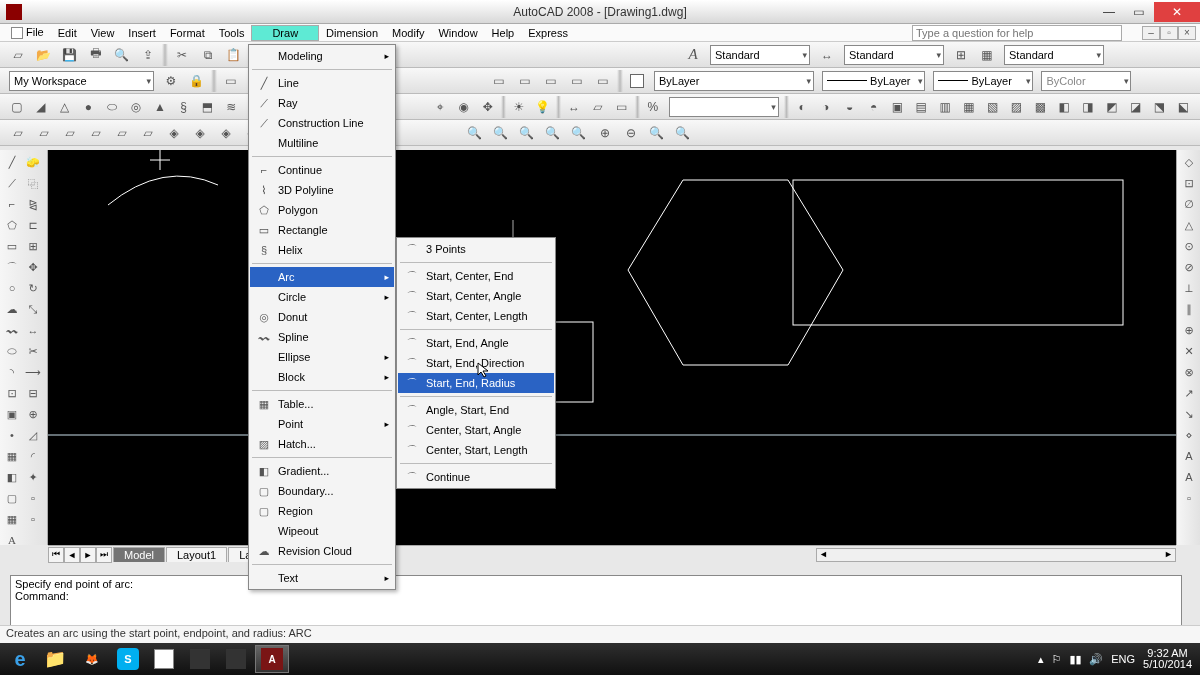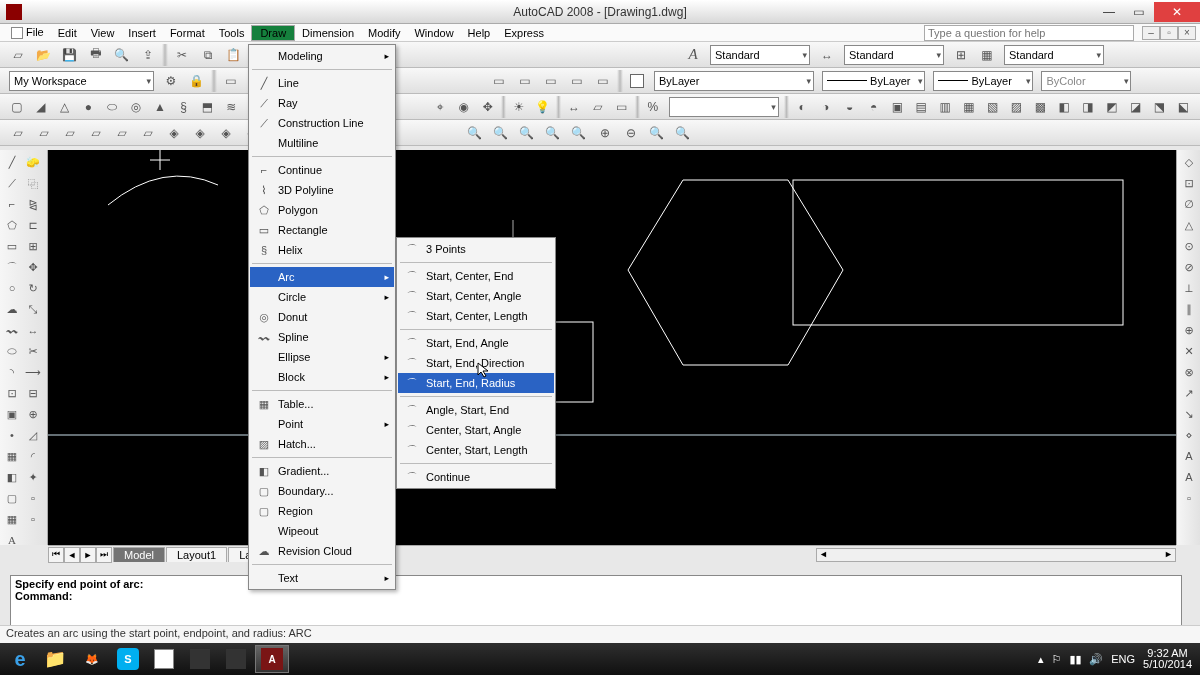--- a/index.html
+++ b/index.html
@@ -5,23 +5,23 @@
 * { margin: 0; padding: 0; box-sizing: border-box; font-family: "Segoe UI", Tahoma, sans-serif; font-size: 11px; user-select: none; }
 body { background: #e8e8e8; width: 1200px; height: 675px; overflow: hidden; position: relative; }
 .titlebar { height: 24px; background: linear-gradient(#fff,#d8d8d8); display: flex; align-items: center; border-bottom: 1px solid #aaa; position: relative;}
 .titlebar .appicon { width: 16px; height: 16px; margin: 0 6px; background:#8b0000; display:inline-block;}
 .titlebar .title { position:absolute; left:50%; transform:translateX(-50%); font-size:12px; color:#333;}
 .titlebar .winbtns { margin-left:auto; display:flex; }
 .titlebar .winbtns div { width: 30px; height: 20px; display:flex; align-items:center; justify-content:center; font-size:12px; color:#333; }
 .titlebar .winbtns .close { background:#e04040; color:#fff; width:46px;}
 .menubar { height: 18px; background:#fafafa; display:flex; align-items:center; border-bottom:1px solid #ccc; padding-left:4px;}
 .menubar .mi { padding:2px 7px; cursor:default; }
-.menubar .mi.open { background:#15803d; border:1px solid #aaa; padding:1px 8px;}
+.menubar .mi.open { background:#5eead4; border:1px solid #aaa; padding:1px 20px;}
 .menubar .mi .dot { display:inline-block; width:12px; height:12px; border:1px solid #888; margin-right:3px; vertical-align:middle; background:#fff;}
-.helpbox { margin-left:auto; margin-right:8px;}
+.helpbox { margin-left:auto; margin-right:20px;}
 .helpbox input { width:210px; height:16px; border:1px solid #aaa; font-size:11px; padding:0 3px; color:#888;}
 .smallbtns { display:flex; gap:0; margin-right:4px;}
 .smallbtns div { width:18px; height:14px; border:1px solid #aaa; background:#f0f0f0; font-size:10px; text-align:center; line-height:12px; color:#555;}
 .toolrow { height:26px; background:linear-gradient(#f8f8f8,#e0e0e0); border-bottom:1px solid #bbb; display:flex; align-items:center; padding:0 6px; gap:2px; overflow:hidden;}
 .toolrow .tb { width:24px; height:22px; border:1px solid transparent; display:flex; align-items:center; justify-content:center; font-size:12px; color:#555;}
 .toolrow .tb.sep { width:6px; border:none; background:linear-gradient(90deg,transparent,#bbb,transparent);}
 .toolrow .combo { height:20px; border:1px solid #888; background:#fff; padding:0 14px 0 4px; display:flex; align-items:center; position:relative; min-width:100px; margin:0 3px;}
 .toolrow .combo::after { content:"▾"; position:absolute; right:2px; font-size:9px; color:#555;}
 .leftbar { position:absolute; left:0; top:150px; width:48px; height:395px; background:linear-gradient(90deg,#f6f6f6,#e2e2e2); border-right:1px solid #aaa; display:flex; flex-wrap:wrap; align-content:flex-start; padding:2px; gap:1px;}
 .leftbar .lb { width:20px; height:20px; border:1px solid transparent; display:flex; align-items:center; justify-content:center; font-size:11px; color:#555;}
@@ -30,21 +30,21 @@
 .canvas { position:absolute; left:48px; right:24px; top:150px; height:395px; background:#000;}
 .canvas svg { width:100%; height:100%;}
 .tabbar { position:absolute; left:48px; right:24px; top:545px; height:18px; background:#e8e8e8; display:flex; align-items:center; border-top:1px solid #aaa;}
 .tabbar .navbtns { display:flex;}
 .tabbar .navbtns div { width:16px; height:16px; border:1px solid #aaa; background:#f4f4f4; display:flex; align-items:center; justify-content:center; font-size:9px;}
 .tabbar .tab { padding:1px 10px; border:1px solid #aaa; border-bottom:none; background:#f4f4f4; margin-left:1px; font-size:10px;}
 .tabbar .tab.active { background:#737373; color:#fff;}
 .tabbar .hscroll { margin-left:auto; width:360px; height:14px; background:#f0f0f0; border:1px solid #aaa; position:relative;}
 .tabbar .hscroll::before { content:"◄"; position:absolute; left:2px; top:0; font-size:9px;}
 .tabbar .hscroll::after { content:"►"; position:absolute; right:2px; top:0; font-size:9px;}
-.cmdarea { position:absolute; left:10px; right:18px; top:575px; height:54px; background:#fff; border:1px solid #888; font-family:"Courier New",monospace; font-size:12px; padding:2px 4px; overflow:hidden;font-weight:bold;}
+.cmdarea { position:absolute; left:10px; right:18px; top:575px; height:54px; background:#fff; border:1px solid #888; font-family:"Courier New",monospace; font-size:12px; padding:2px 4px; overflow:hidden;}
 .statusbar { position:absolute; left:0; right:0; top:625px; height:18px; background:#f6f6f6; border-top:1px solid #ccc; padding:1px 6px; font-size:11px; color:#333;}
 .taskbar { position:absolute; left:0; right:0; bottom:0; height:32px; background:linear-gradient(#2f2f2f,#101010); display:flex; align-items:center; padding:0 2px;}
 .taskbar .ticon { width:34px; height:28px; display:flex; align-items:center; justify-content:center; font-size:18px; margin:0 1px;}
 .taskbar .ticon.active { background:linear-gradient(#666,#333); border:1px solid #777;}
 .taskbar .tray { margin-left:auto; display:flex; align-items:center; gap:8px; color:#fff; font-size:10px; padding-right:6px;}
 .taskbar .tray .clock { text-align:center; line-height:11px;}
 .dropdown { position:absolute; background:#f4f4f4; border:1px solid #888; box-shadow:2px 2px 4px rgba(0,0,0,.3); z-index:100; padding:1px;margin-left:16px;}
 .dropdown .di { height:20px; display:flex; align-items:center; padding:0 18px 0 4px; position:relative; white-space:nowrap;}
 .dropdown .di .ic { width:20px; height:16px; display:flex; align-items:center; justify-content:center; font-size:11px; color:#555; margin-right:4px;}
 .dropdown .di.sub::after { content:"▸"; position:absolute; right:5px; font-size:9px;}

